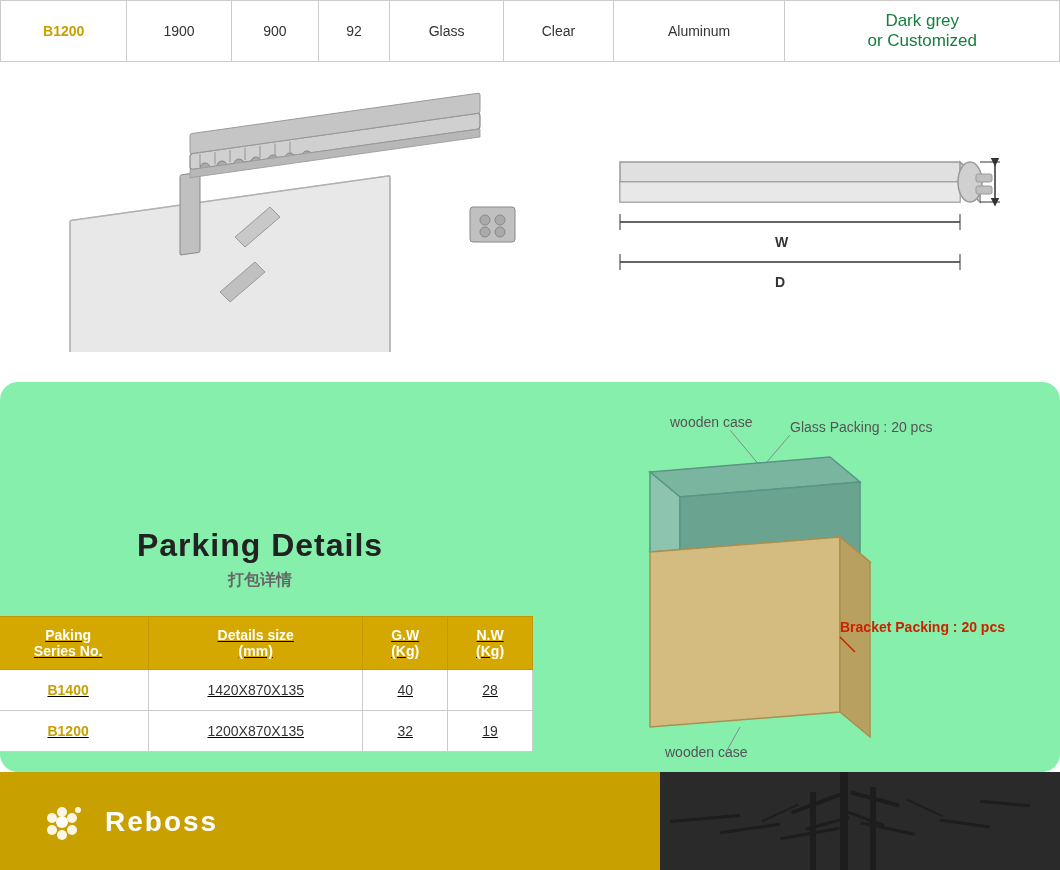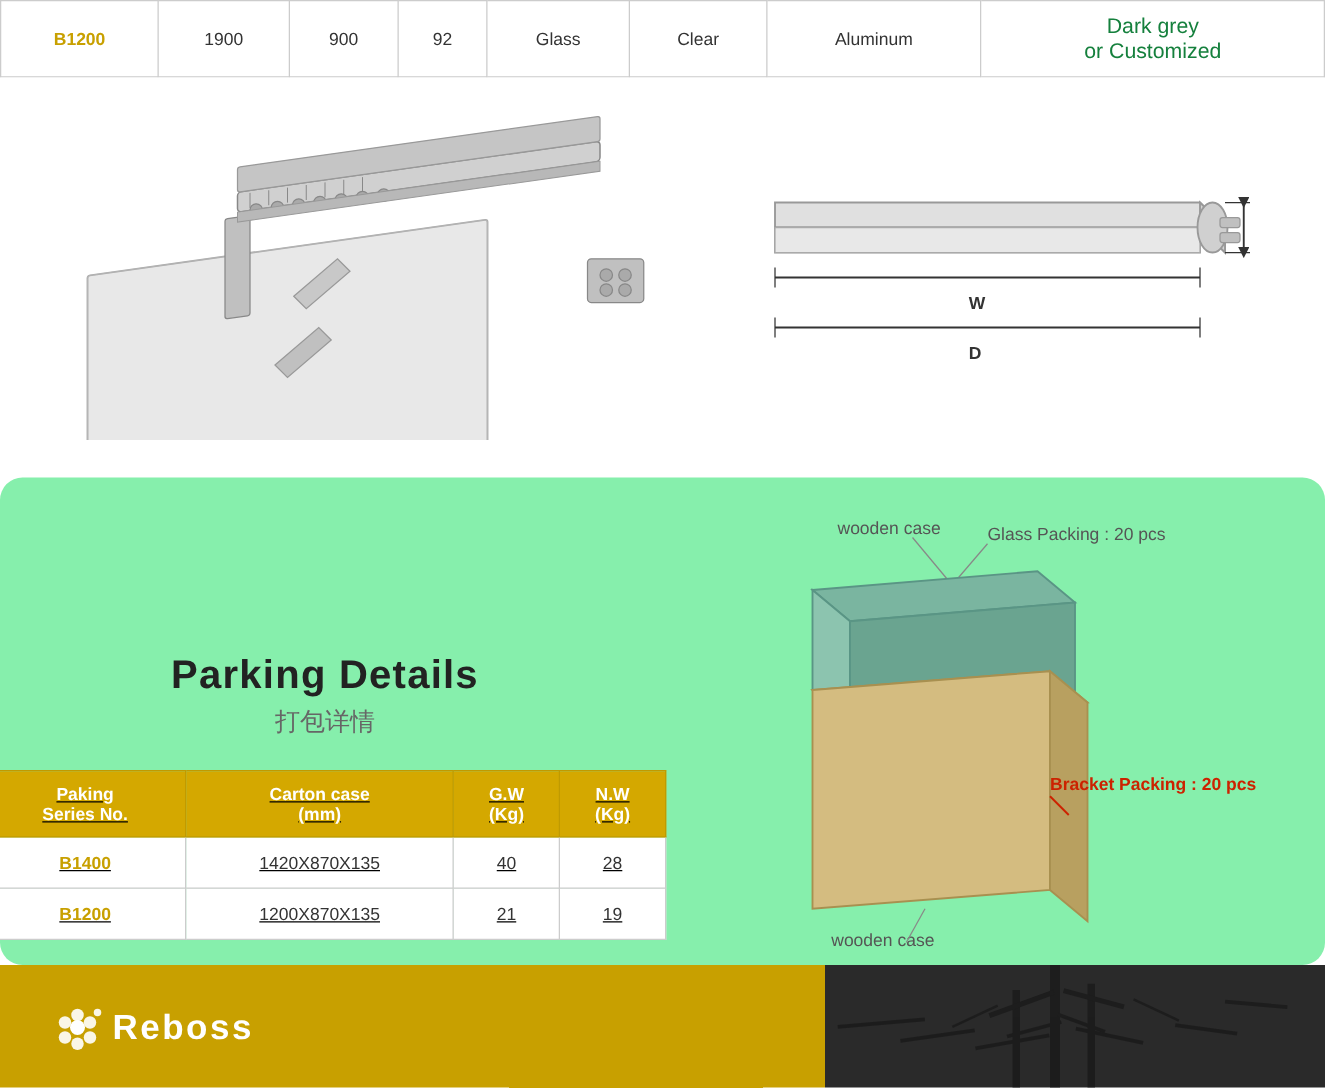--- a/index.html
+++ b/index.html
@@ -73,23 +73,24 @@
 
     .parking-title-en {
       font-size: 32px;
       font-weight: bold;
       color: #222;
       margin-bottom: 6px;
       letter-spacing: 1px;
     }
 
     .parking-title-cn {
-      font-size: 20px;
+      font-size: 16px;
       color: #666;
       margin-bottom: 25px;
+      font-weight: bold;
     }
 
     .parking-table {
       border-collapse: collapse;
       width: 546px;
       text-decoration: underline;
     }
 
     .parking-table th {
       background: #d4a800;
@@ -141,21 +142,21 @@
       flex: 1;
       background: #2a2a2a;
       overflow: hidden;
       position: relative;
     }
 
     
     .logo-container {
       display: flex;
       align-items: center;
-      gap: 5px;
+      gap: 20px;
     }
 
     .logo-text {
       font-size: 28px;
       font-weight: bold;
       color: #fff;
       letter-spacing: 2px;
     }
 
     
@@ -271,39 +272,39 @@
 
   <div class="parking-left">
     <div class="parking-title-en">Parking Details</div>
     <div class="parking-title-cn">打包详情</div>
 
     <table class="parking-table">
       <thead>
         <tr>
           <th style="white-space:pre-line;">Paking
 Series No.</th>
-          <th style="white-space:pre-line;">Carton case
+          <th style="white-space:pre-line;">Details size
 (mm)</th>
           <th style="white-space:pre-line;">G.W
 (Kg)</th>
           <th style="white-space:pre-line;">N.W
 (Kg)</th>
         </tr>
       </thead>
       <tbody>
         <tr>
           <td class="yellow-link">B1400</td>
           <td>1420X870X135</td>
           <td>40</td>
           <td>28</td>
         </tr>
         <tr>
           <td class="yellow-link">B1200</td>
           <td>1200X870X135</td>
-          <td>21</td>
+          <td>32</td>
           <td>19</td>
         </tr>
       </tbody>
     </table>
   </div>
 
   <div class="parking-right">
     <svg viewBox="0 0 440 370" width="440" height="370">
 
       <text x="100" y="25" font-size="14" fill="#555" font-family="Arial">wooden case</text>

